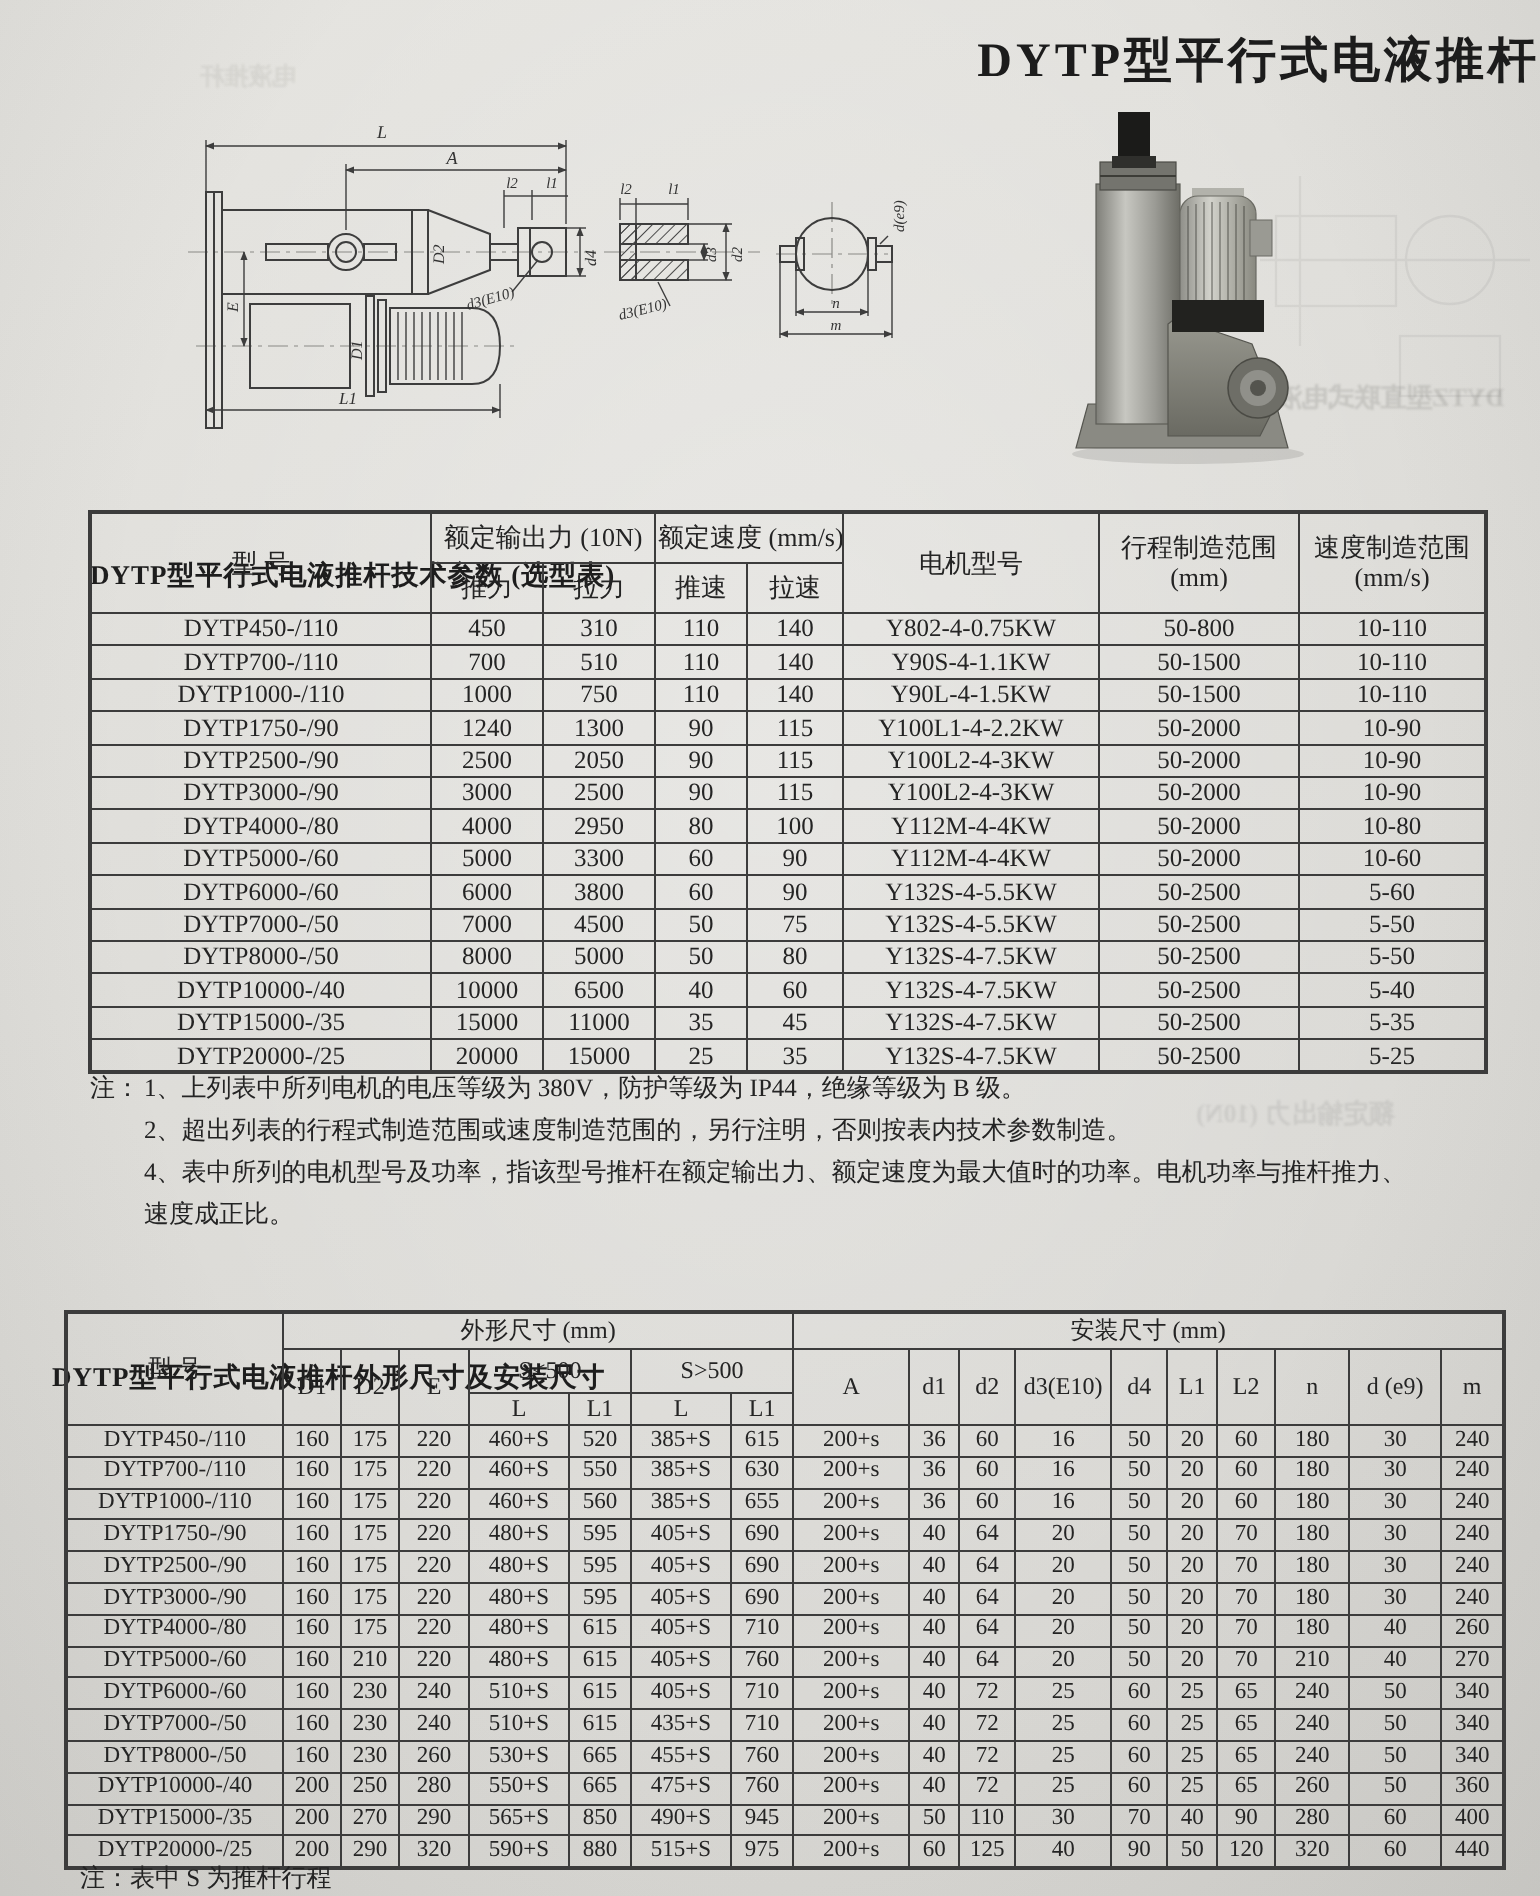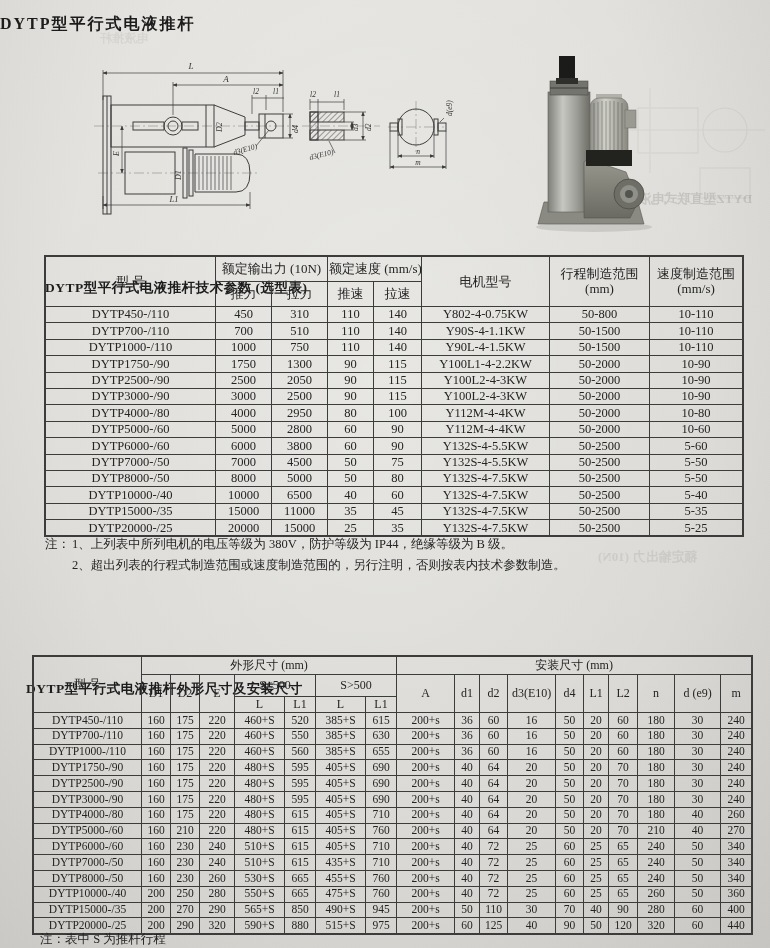--- a/index.html
+++ b/index.html
@@ -4,22 +4,22 @@
 <style>
   html,body{margin:0;padding:0;}
   body{
     width:770px;height:948px;position:relative;overflow:hidden;
     background:linear-gradient(155deg,#e6e5e1 0%,#deddd9 45%,#d6d5d1 100%);
     font-family:"Liberation Serif","DejaVu Serif",serif;
     color:#242424;
   }
   .vignette{position:absolute;inset:0;pointer-events:none;
     background:radial-gradient(ellipse at 50% 40%,rgba(255,255,255,.28) 0%,rgba(0,0,0,0) 60%,rgba(60,60,55,.10) 100%);}
-  .page-title{position:absolute;top:14px;left:0;width:770px;text-align:left;
-    font-size:16px;font-weight:bold;letter-spacing:2px;color:#1c1c1c;}
+  .page-title{position:absolute;top:14px;left:0;width:770px;text-align:right;
+    font-size:24px;font-weight:bold;letter-spacing:2px;color:#1c1c1c;}
   .section-heading{position:absolute;font-size:13.5px;font-weight:bold;color:#1d1d1d;letter-spacing:.5px;margin-top:44px;}
   #sec1{left:45px;top:235px;}
   #sec2{left:26px;top:636px;}
 
   
   #fig-drawing{position:absolute;left:88px;top:56px;}
   #fig-photo{position:absolute;left:532px;top:54px;}
   #ghost-drawing{position:absolute;left:630px;top:78px;opacity:.07;}
 
   svg text{font-family:"Liberation Serif",serif;font-style:italic;fill:#333;}
@@ -328,21 +328,21 @@
         <td>1000</td>
         <td>750</td>
         <td>110</td>
         <td>140</td>
         <td>Y90L-4-1.5KW</td>
         <td>50-1500</td>
         <td>10-110</td>
       </tr>
       <tr>
         <td>DYTP1750-/90</td>
-        <td>1750</td>
+        <td>1240</td>
         <td>1300</td>
         <td>90</td>
         <td>115</td>
         <td>Y100L1-4-2.2KW</td>
         <td>50-2000</td>
         <td>10-90</td>
       </tr>
       <tr>
         <td>DYTP2500-/90</td>
         <td>2500</td>
@@ -369,21 +369,21 @@
         <td>2950</td>
         <td>80</td>
         <td>100</td>
         <td>Y112M-4-4KW</td>
         <td>50-2000</td>
         <td>10-80</td>
       </tr>
       <tr>
         <td>DYTP5000-/60</td>
         <td>5000</td>
-        <td>2800</td>
+        <td>3300</td>
         <td>60</td>
         <td>90</td>
         <td>Y112M-4-4KW</td>
         <td>50-2000</td>
         <td>10-60</td>
       </tr>
       <tr>
         <td>DYTP6000-/60</td>
         <td>6000</td>
         <td>3800</td>
@@ -443,20 +443,21 @@
         <td>50-2500</td>
         <td>5-25</td>
       </tr>
     </tbody>
 </table>
 
 <div class="notes">
   <span class="notes-label">注：</span>
   <p>1、上列表中所列电机的电压等级为 380V，防护等级为 IP44，绝缘等级为 B 级。</p>
   <p>2、超出列表的行程式制造范围或速度制造范围的，另行注明，否则按表内技术参数制造。</p>
+  <p>4、表中所列的电机型号及功率，指该型号推杆在额定输出力、额定速度为最大值时的功率。电机功率与推杆推力、速度成正比。</p>
 </div>
 
 <div class="section-heading" id="sec2">DYTP型平行式电液推杆外形尺寸及安装尺寸</div>
 
 <table id="table2">
   <colgroup>
     <col style="width:108px">
       <col style="width:29px">
       <col style="width:29px">
       <col style="width:35px">

